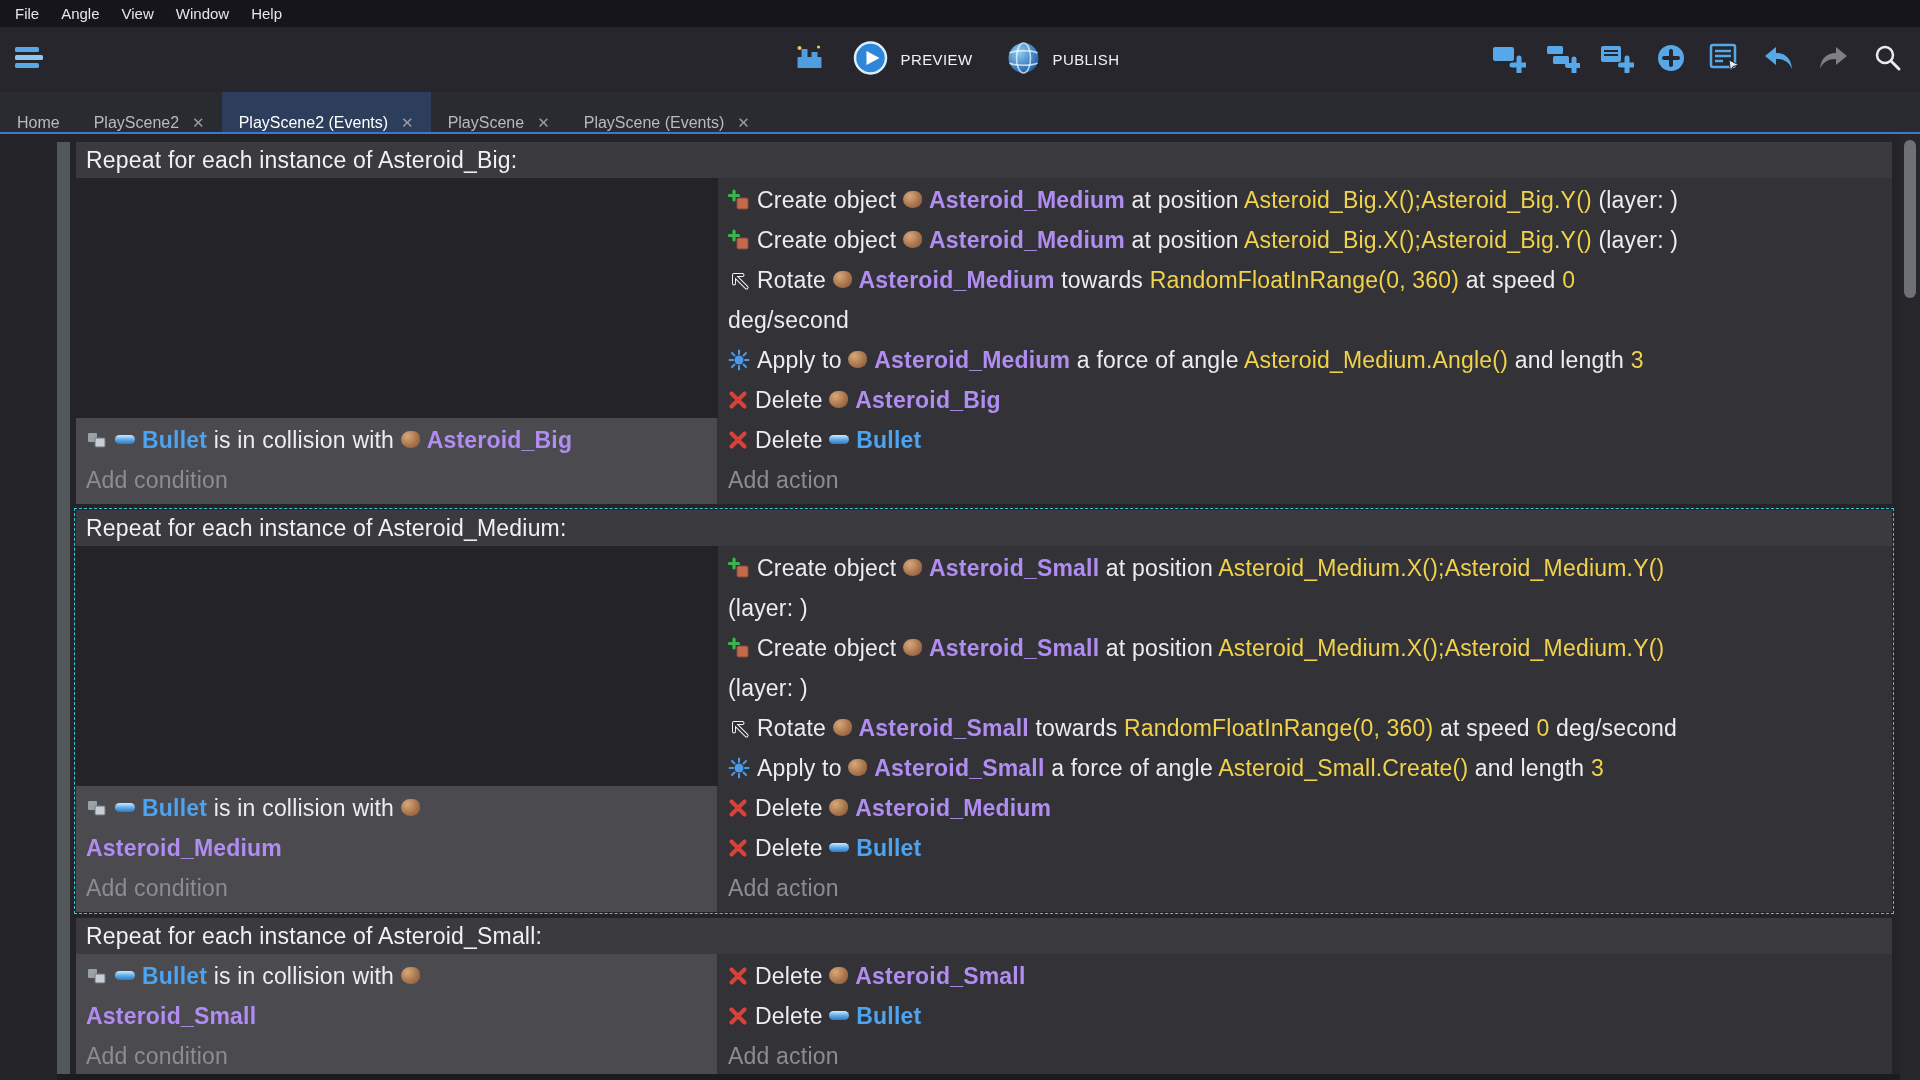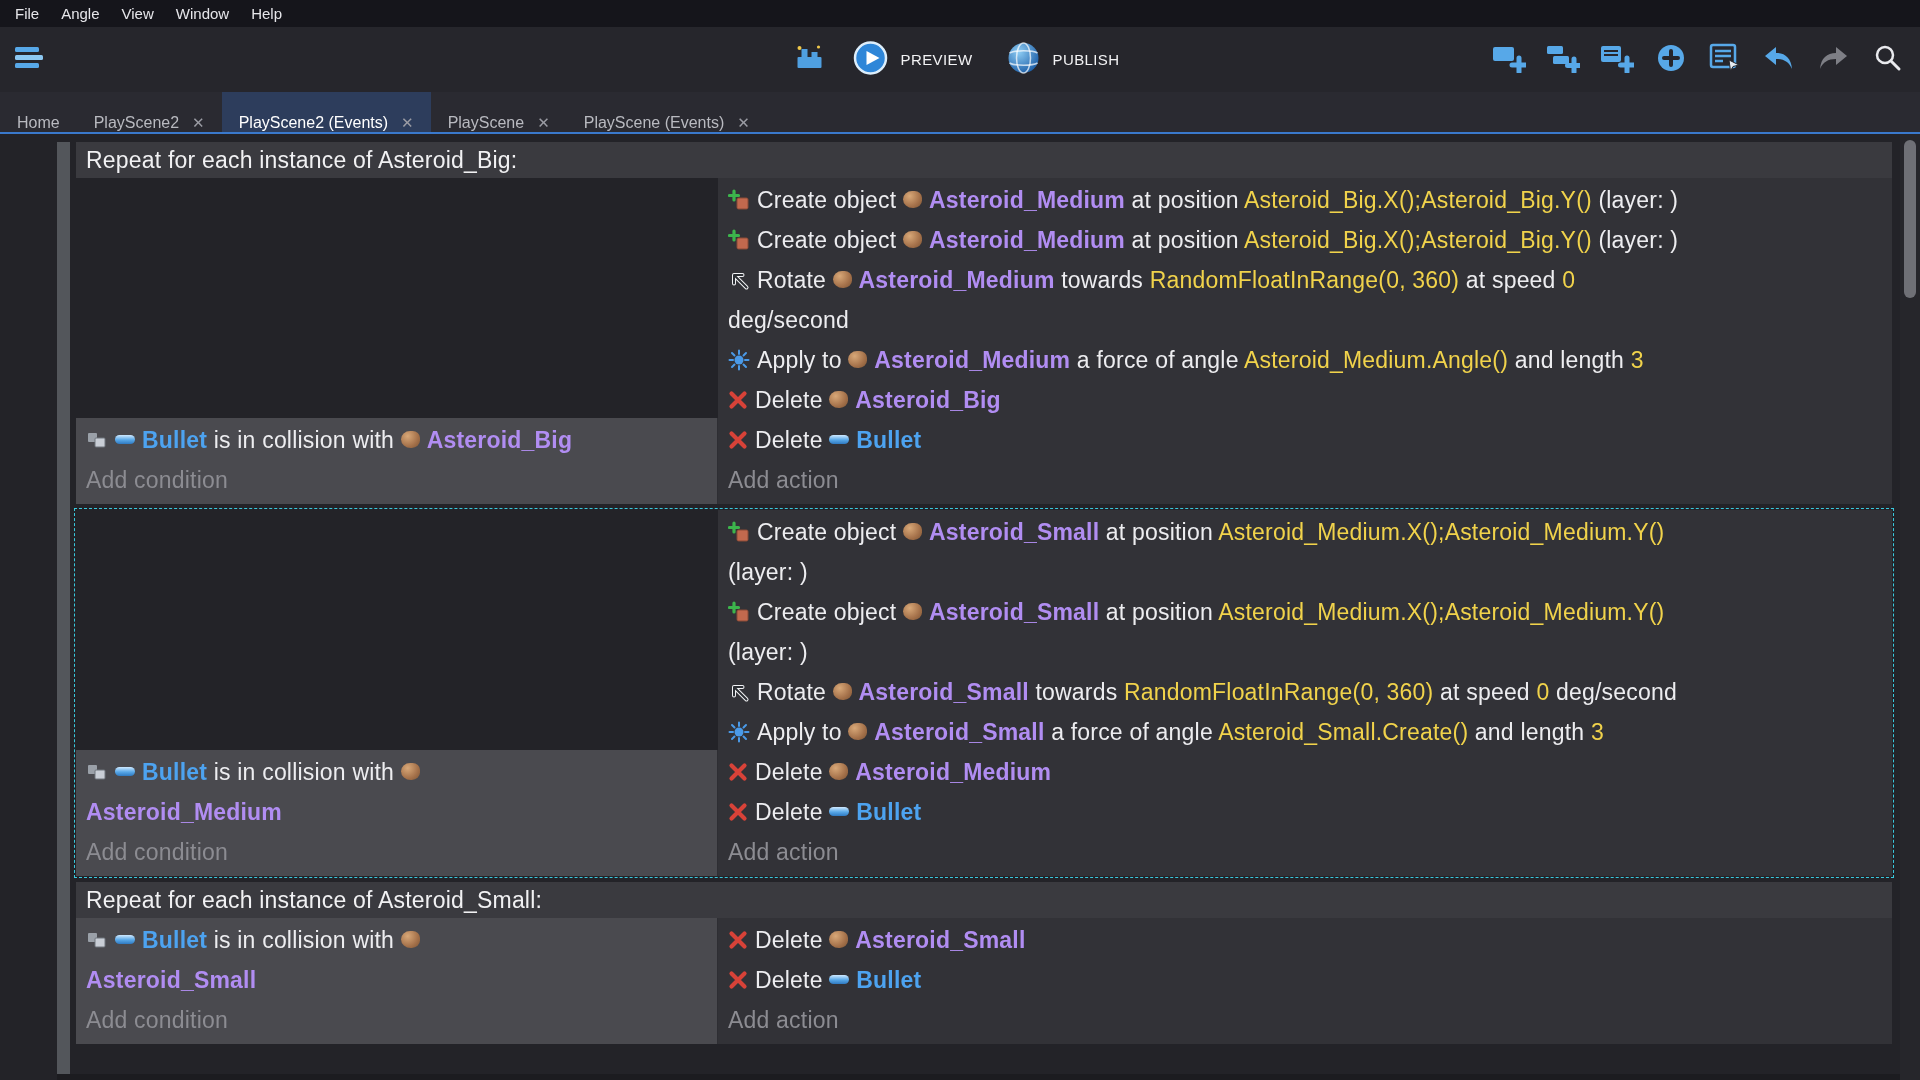--- a/index.html
+++ b/index.html
@@ -235,20 +235,21 @@
                   <path d="M3.5 3.5 L16.5 16.5 M16.5 3.5 L3.5 16.5" stroke="#d84238" stroke-width="4.2" stroke-linecap="round"></path>
                 </svg></span><span class="seg-t">Delete </span><span class="icon ic-asteroid"></span><span class="seg-o">Asteroid_Big</span></div>
             <div class="row"><span class="icon ic-delete"><svg width="20" height="20" viewBox="0 0 20 20">
                   <path d="M3.5 3.5 L16.5 16.5 M16.5 3.5 L3.5 16.5" stroke="#d84238" stroke-width="4.2" stroke-linecap="round"></path>
                 </svg></span><span class="seg-t">Delete </span><span class="icon ic-bullet"></span><span class="seg-b">Bullet</span></div>
             <div class="row add">Add action</div>
           </div>
         </div>
       </div>
       <div class="event-block selected">
+        <div class="event-header">Repeat for each instance of Asteroid_Medium:</div>
         <div class="event-body">
           <div class="cond-cell">
             <div class="row"><span class="icon ic-condition"><svg width="22" height="20" viewBox="0 0 22 20">
                   <rect x="2" y="3" width="9" height="9" rx="1" fill="#9aa0a8"></rect>
                   <rect x="9" y="8" width="10" height="9" rx="1" fill="#c9ced6" stroke="#6f747c" stroke-width="1"></rect>
                 </svg></span><span class="icon ic-bullet"></span><span class="seg-b">Bullet</span><span class="seg-t"> is in collision with </span><span class="icon ic-asteroid"></span><br><span class="seg-o">Asteroid_Medium</span></div>
             <div class="row add">Add condition</div>
           </div>
           <div class="act-cell">
             <div class="row"><span class="icon ic-create"><svg width="22" height="22" viewBox="0 0 22 22">

